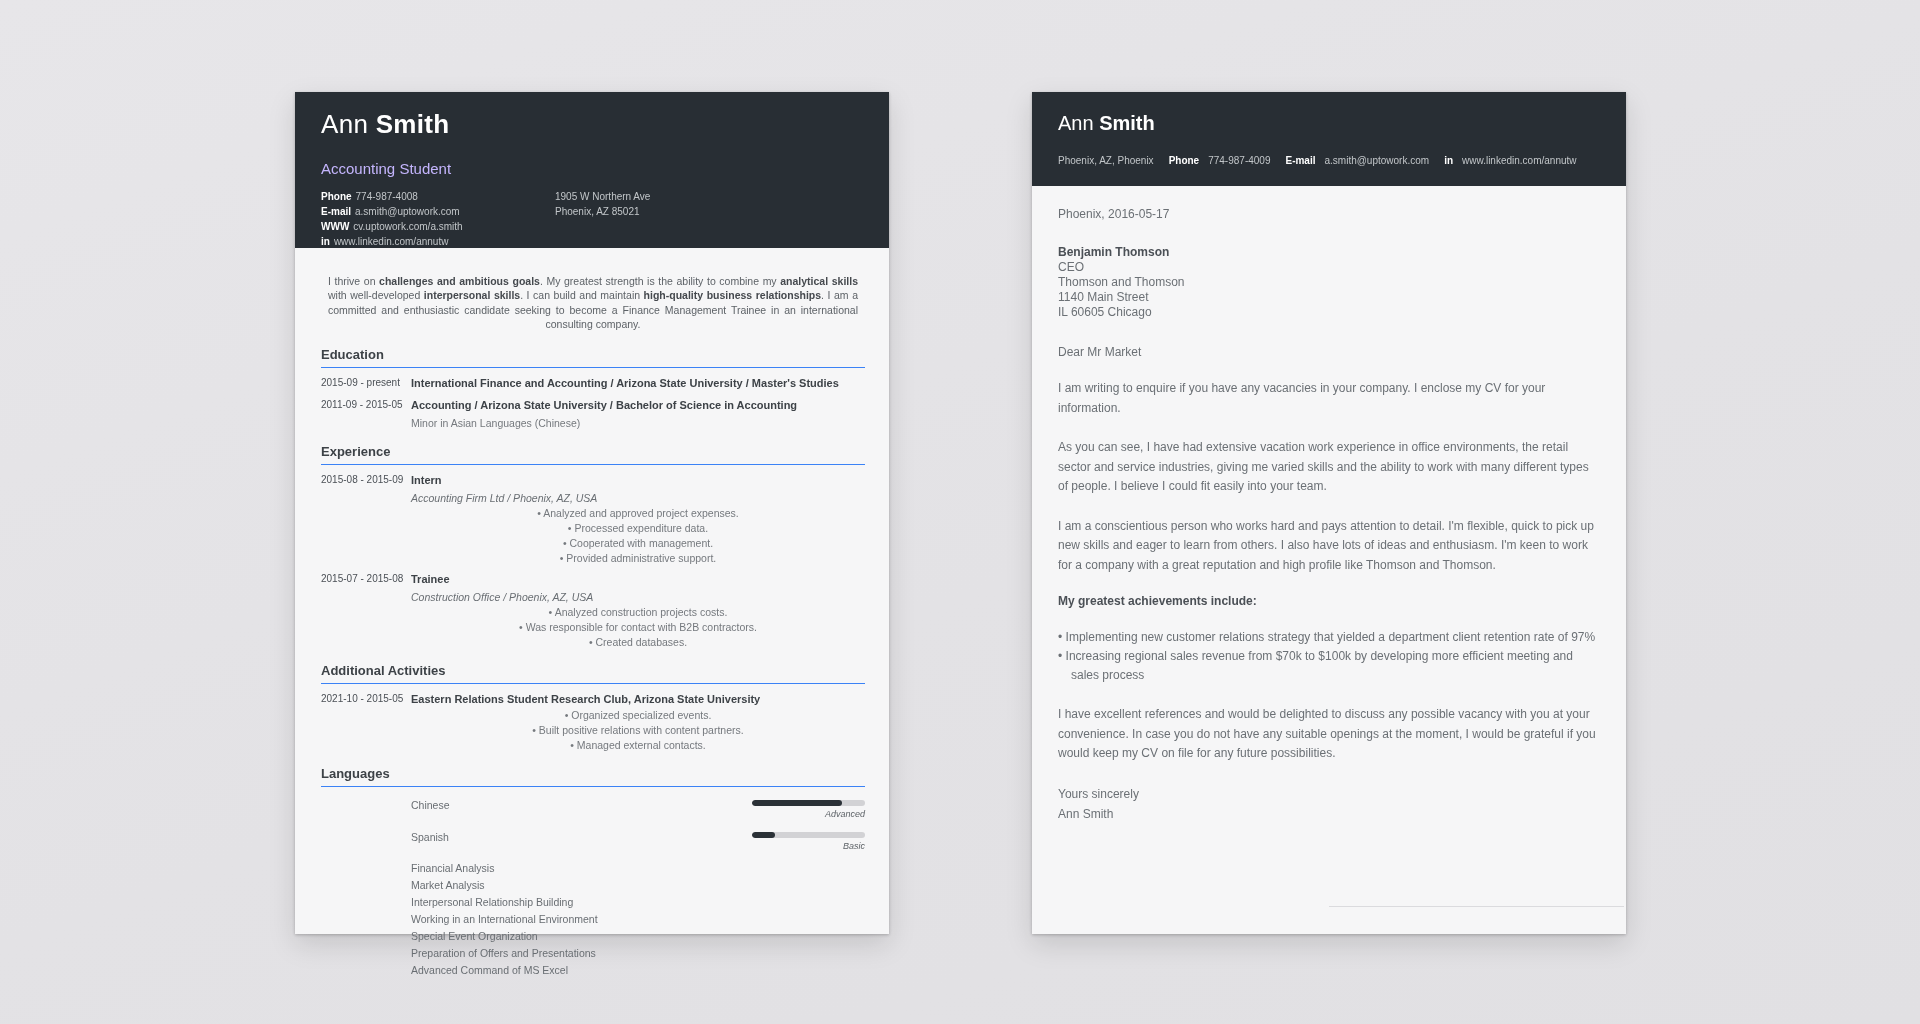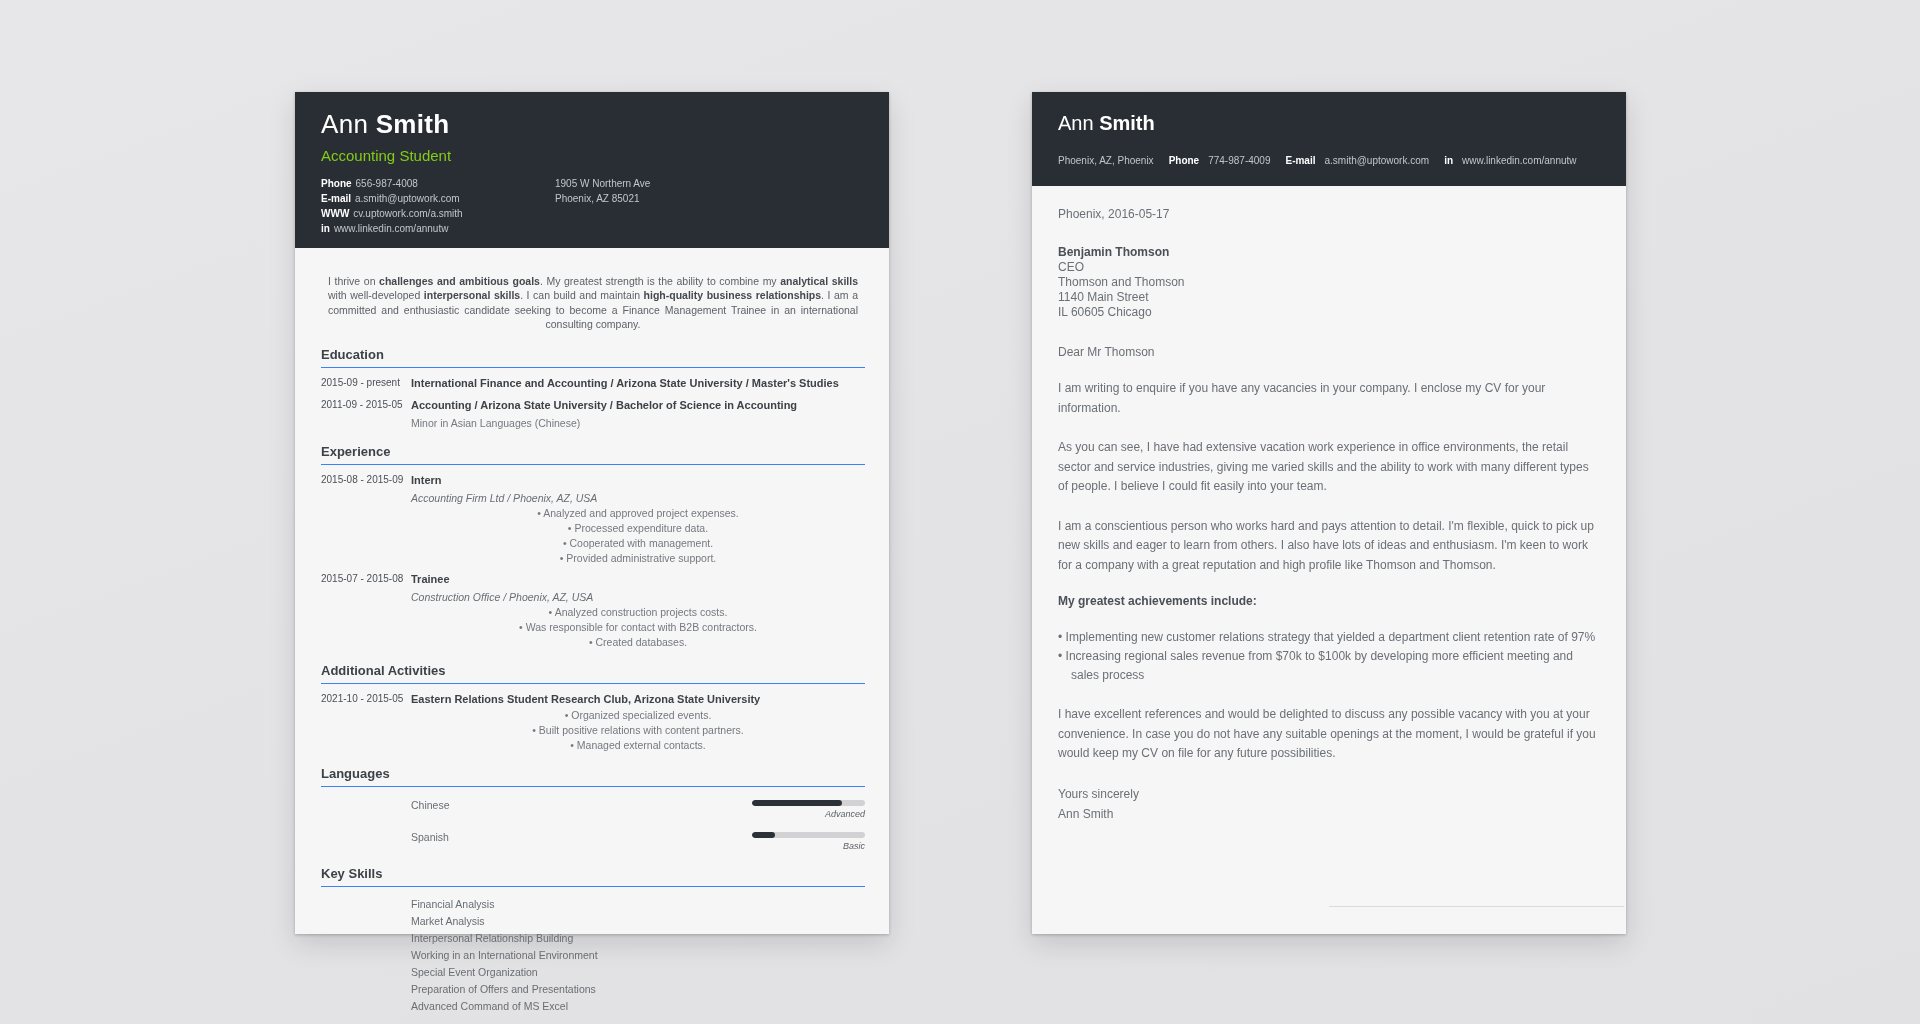--- a/index.html
+++ b/index.html
@@ -16,21 +16,21 @@
     box-shadow: 0 1px 3px rgba(0,0,0,0.22), 0 10px 26px rgba(0,0,0,0.13);
   }
   #resume-page { left:295px; }
   #letter-page { left:1032px; }
 
   
   .r-header { background:#282e34; height:156px; padding:17px 24px 0 26px; }
   .r-name { font-size:26px; color:#ffffff; letter-spacing:0.3px; line-height:30px; }
   .r-name .nfirst { font-weight:400; }
   .r-name .nlast  { font-weight:700; }
-  .r-job { font-size:15px; color:#84cc16; margin-top:8px; }
+  .r-job { font-size:15px; color:#c4b5fd; margin-top:21px; }
   .r-contact { display:flex; margin-top:12px; font-size:10px; line-height:15px; }
   .r-contact .ccol1 { width:234px; }
   .clabel { font-weight:700; color:#ffffff; margin-right:4px; }
   .cvalue { color:#c2c6c9; }
   .r-body { padding:15px 24px 0 26px; }
   .summary { font-size:10.5px; line-height:14.5px; color:#5d6267; text-align:justify; text-align-last:center; padding:0 7px; }
   .summary .bseg { font-weight:700; color:#45494e; }
   h2.section { font-size:13px; font-weight:700; color:#3d4247; margin:15px 0 0 0; padding:0 0 5px 0; border-bottom:1px solid #3b82f6; }
   .row { display:flex; margin-top:8px; }
   .rdate { width:90px; flex:none; font-size:10px; font-weight:400; color:#4b5056; padding-top:1px; }
@@ -77,21 +77,21 @@
 <div class="page" id="resume-page">
   <div class="r-header">
     <div class="r-name">
       <span class="nfirst">Ann</span>
       <span class="nlast">Smith</span>
     </div>
     <div class="r-job">Accounting Student</div>
     <div class="r-contact">
       <div class="ccol1">
         <div>
-          <span class="clabel">Phone</span><span class="cvalue">656-987-4008</span>
+          <span class="clabel">Phone</span><span class="cvalue">774-987-4008</span>
         </div>
         <div>
           <span class="clabel">E-mail</span><span class="cvalue">a.smith@uptowork.com</span>
         </div>
         <div>
           <span class="clabel">WWW</span><span class="cvalue">cv.uptowork.com/a.smith</span>
         </div>
         <div>
           <span class="clabel">in</span><span class="cvalue">www.linkedin.com/annutw</span>
         </div>
@@ -176,21 +176,20 @@
       <div class="rdate"></div>
       <div class="lang-name">Spanish</div>
       <div class="lang-bar-wrap">
         <div class="lang-track">
           <div class="lang-fill" style="width: 20%;"></div>
         </div>
         <div class="lang-level">Basic</div>
       </div>
     </div>
 
-    <h2 class="section">Key Skills</h2>
     <div class="skills">
       <div class="skill-row">
           <div class="rdate"></div>
           <div class="skill-name">Financial Analysis</div>
         </div>
       <div class="skill-row">
           <div class="rdate"></div>
           <div class="skill-name">Market Analysis</div>
         </div>
       <div class="skill-row">
@@ -246,21 +245,21 @@
     <div class="l-date">Phoenix, 2016-05-17</div>
 
     <div class="l-recipient">
       <div class="rec-name">Benjamin Thomson</div>
       <div>CEO</div>
       <div>Thomson and Thomson</div>
       <div>1140 Main Street</div>
       <div>IL 60605 Chicago</div>
     </div>
 
-    <div class="l-sal">Dear Mr Thomson</div>
+    <div class="l-sal">Dear Mr Market</div>
 
     <p class="l-par">I am writing to enquire if you have any vacancies in your company. I enclose my CV for your information.</p>
     <p class="l-par">As you can see, I have had extensive vacation work experience in office environments, the retail sector and service industries, giving me varied skills and the ability to work with many different types of people. I believe I could fit easily into your team.</p>
     <p class="l-par">I am a conscientious person who works hard and pays attention to detail. I'm flexible, quick to pick up new skills and eager to learn from others. I also have lots of ideas and enthusiasm. I'm keen to work for a company with a great reputation and high profile like Thomson and Thomson.</p>
 
     <div class="l-achv-head">My greatest achievements include:</div>
     <ul class="l-bullets">
       <li>Implementing new customer relations strategy that yielded a department client retention rate of 97%</li>
       <li>Increasing regional sales revenue from $70k to $100k by developing more efficient meeting and sales process</li>
     </ul>

